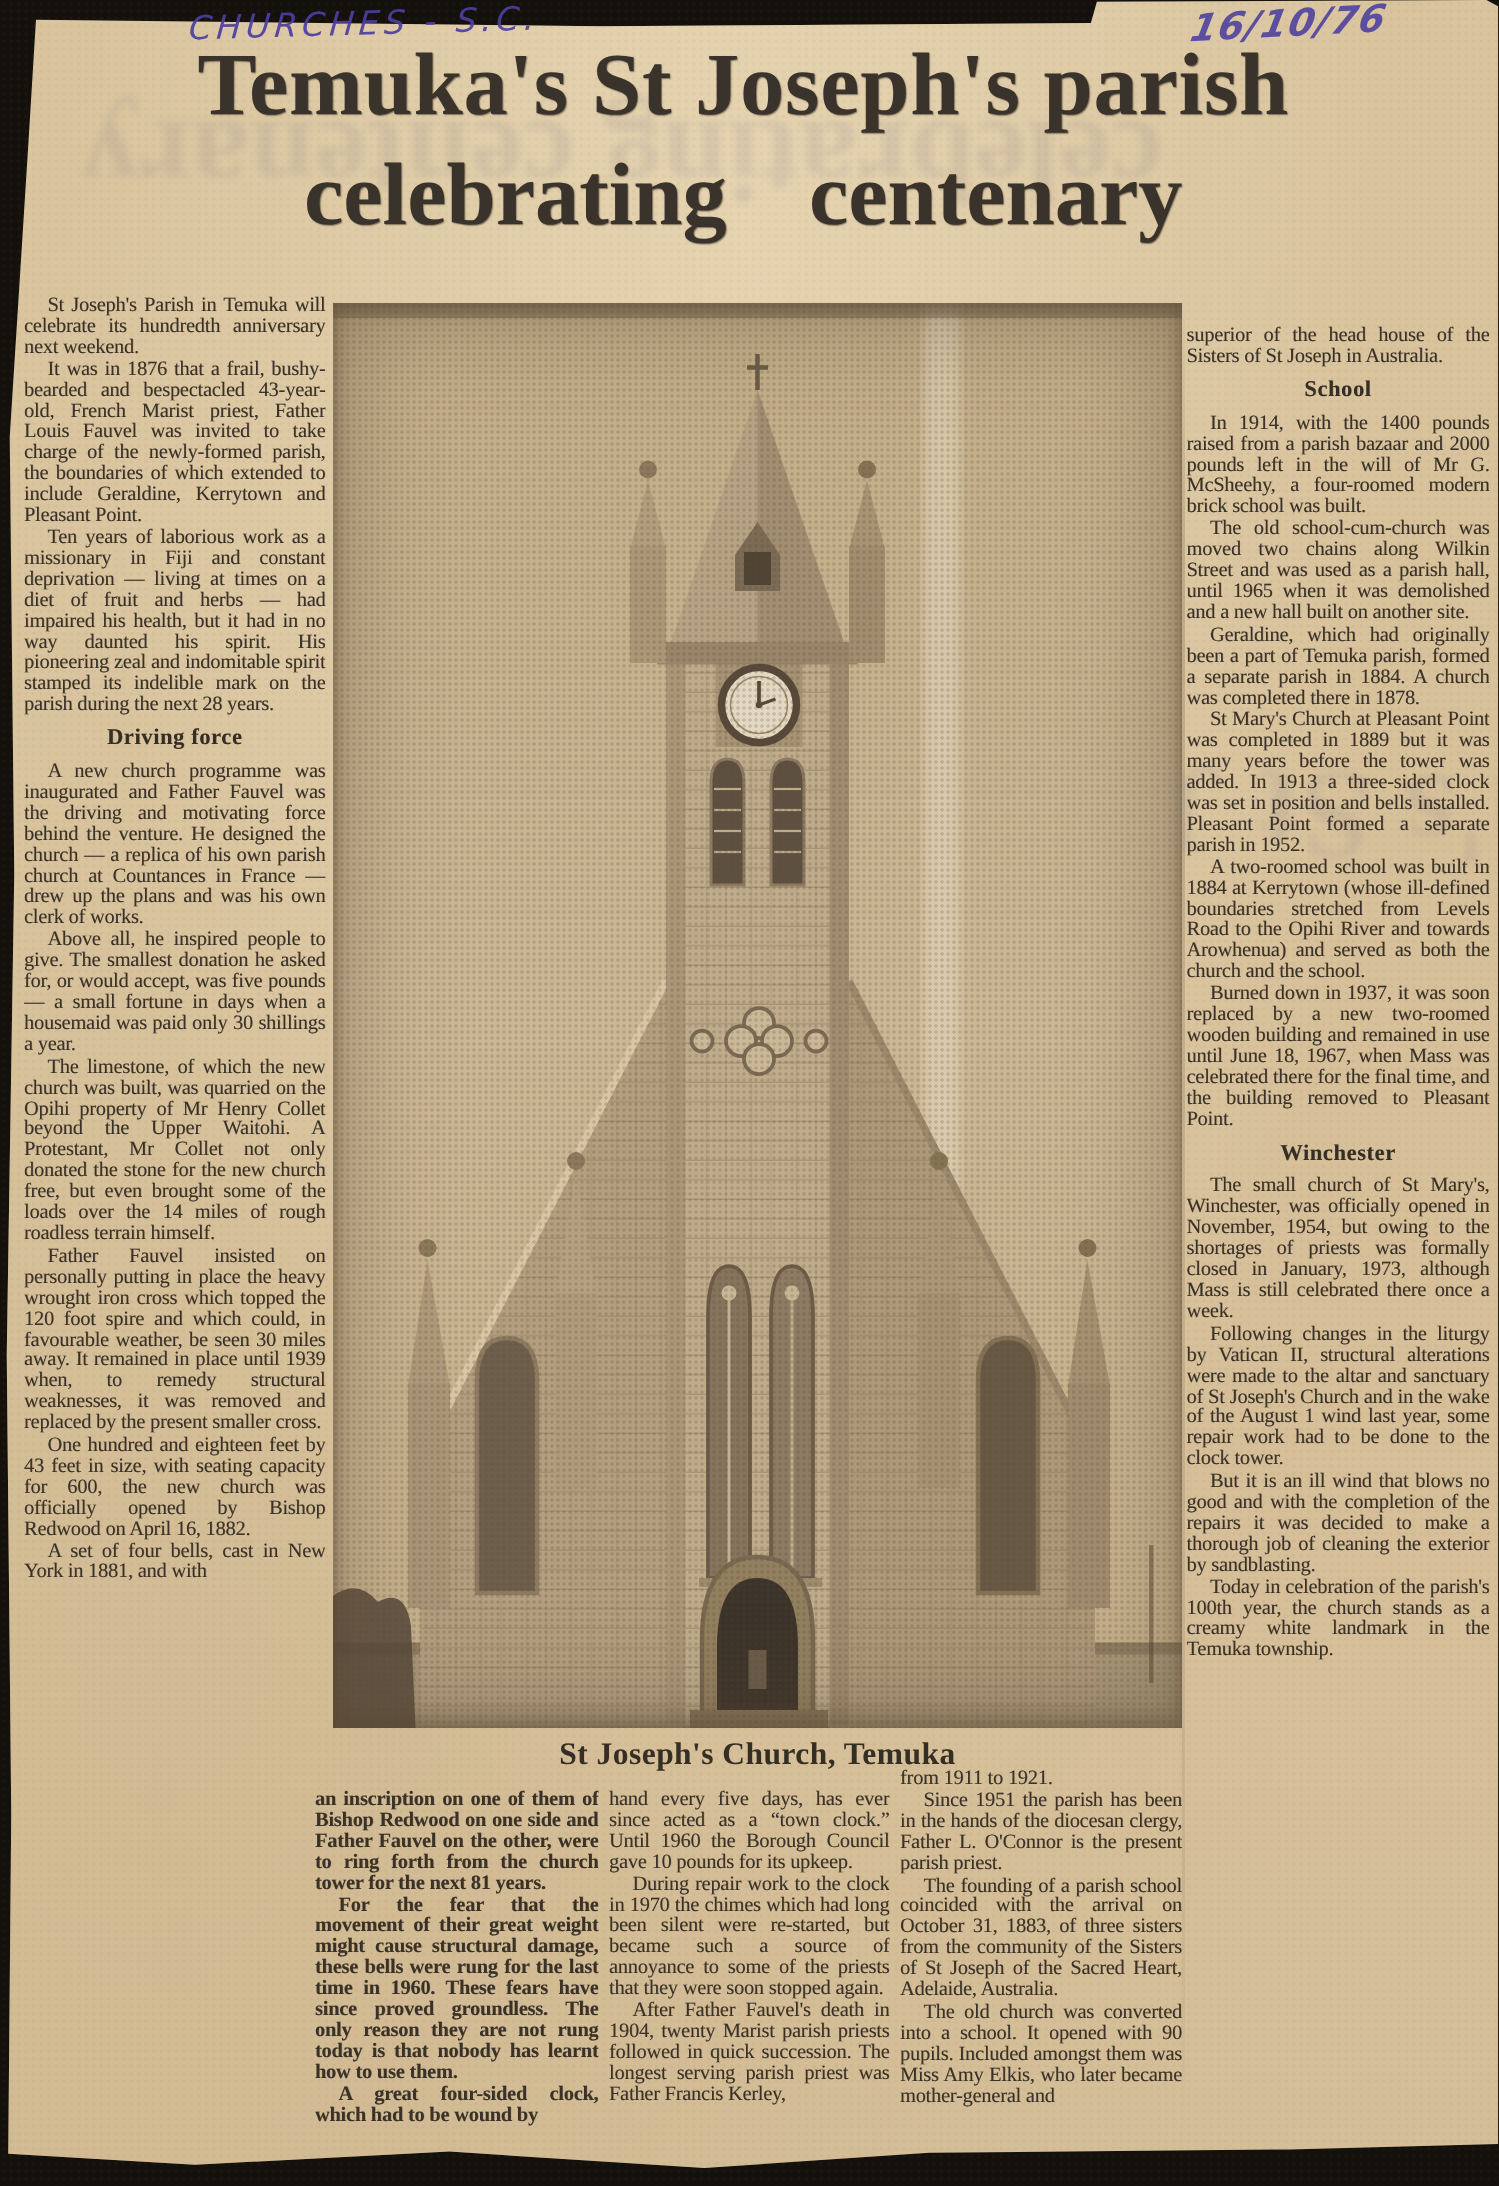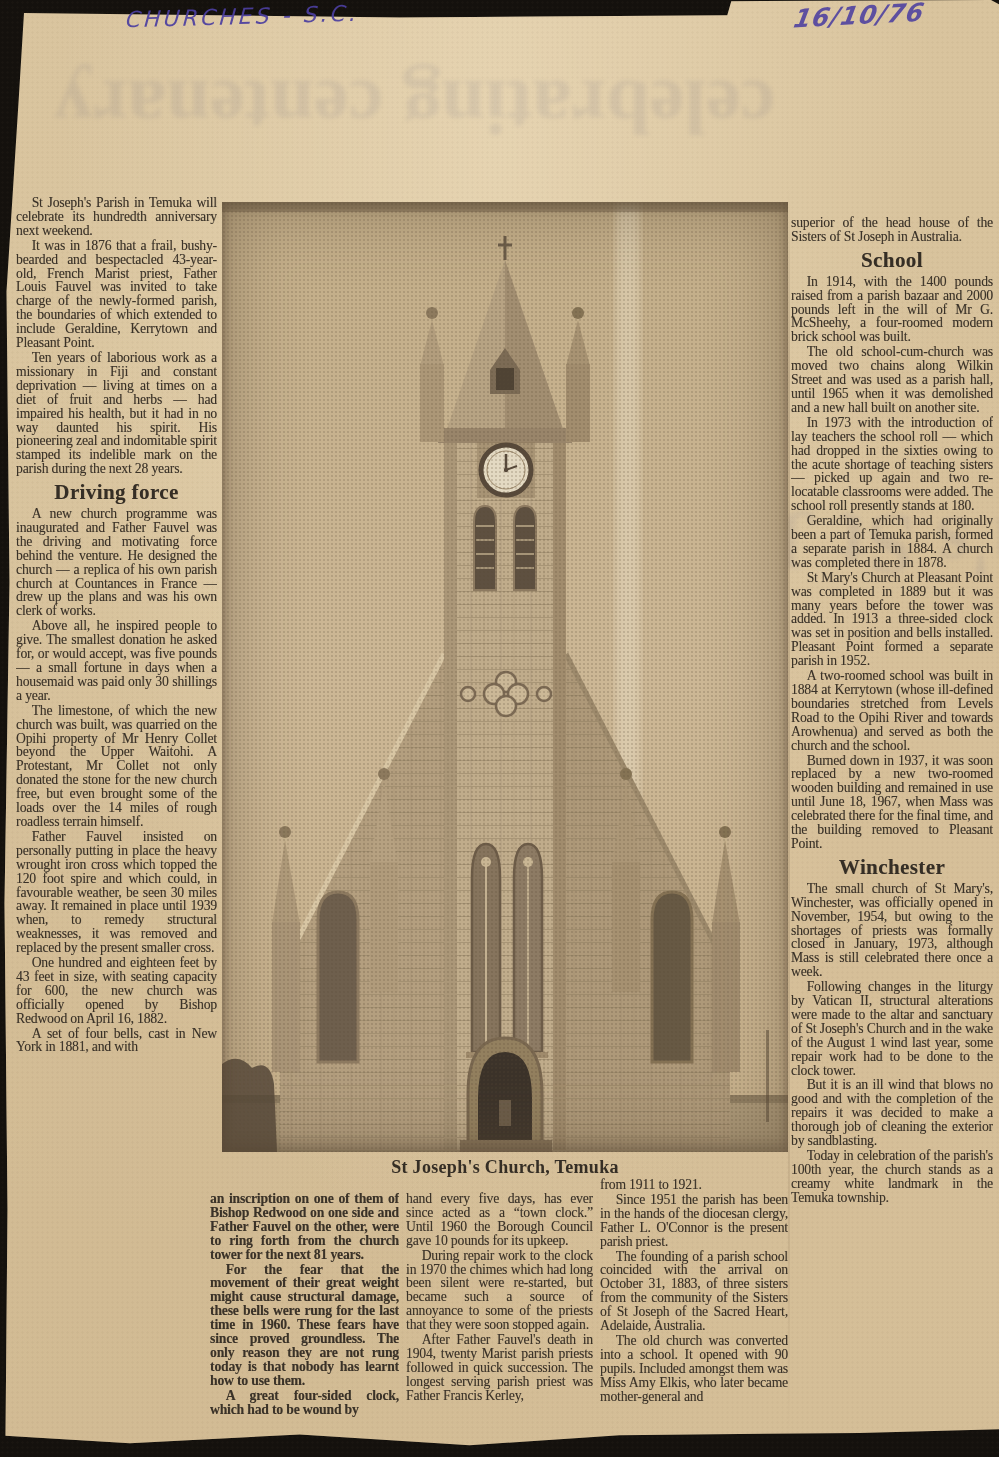--- a/index.html
+++ b/index.html
@@ -47,53 +47,57 @@
   #ghost1 { top:62px; left:54px; font-size:78px; transform:scale(-1,-1); }
   #ghost2 { top:490px; left:250px; font-size:86px; transform:scale(-1,-1) rotate(2deg); color:rgba(88,84,122,.09); }
   
   .col {
     position:absolute; text-align:justify; color:#3a3228;
     font-size:13.6px; line-height:13.9px; letter-spacing:-0.15px; overflow:hidden;
     text-shadow:0.3px 0.3px 0.4px rgba(58,50,40,.35);
   }
   .col-para { margin:0 0 1px 0; text-indent:1.15em; }
   .col-para.cont { text-indent:0; }
-  .col-heading { margin:10px 0 7px; text-align:center; font-size:21px; font-weight:bold; color:#352e25; letter-spacing:.4px; }
+  .col-heading { margin:10px 0 7px; text-align:center; font-size:15px; font-weight:bold; color:#352e25; letter-spacing:.4px; }
   #col-left  { left:16px;  top:196px;  width:201px; height:1240px; }
   #col-right { left:791px; top:196px;  width:202px; height:1242px;margin-top:20px; }
   #col-a { left:210px; top:1192px; width:189px; height:258px;font-weight:bold; }
   #col-b { left:406px; top:1192px; width:187px; height:258px; }
   #col-c { left:600px; top:1178px; width:188px; height:258px; }
   .fold-line { position:absolute; left:788px; top:188px; width:2px; height:1250px;
     background:linear-gradient(rgba(110,88,62,0), rgba(110,88,62,.26) 15%, rgba(110,88,62,.12) 85%, rgba(110,88,62,0)); }
   
   .photo { position:absolute; left:222px; top:202px; width:566px; height:950px; }
   .photo svg { display:block; }
   .photo-overlay {
     position:absolute; inset:0; pointer-events:none;
     background-image: radial-gradient(rgba(88,72,52,.20) 1px, transparent 1.35px);
     background-size:4px 4px;
     box-shadow: inset 0 0 70px rgba(95,78,55,.5), inset 0 6px 10px rgba(80,66,48,.4), inset 0 -8px 12px rgba(80,66,48,.35);
   }
   .caption { position:absolute; left:222px; top:1157px; width:566px; text-align:center;
-    font-weight:bold; font-size:18px; color:#352e25; letter-spacing:.3px; }
+    font-weight:bold; font-size:21px; color:#352e25; letter-spacing:.3px; }
 </style>
 </head>
 <body>
 
 <div class="page">
   <div class="paper"></div>
   <div class="paper-grain"></div>
 
   <div class="ghost" id="ghost1">celebrating centenary</div>
   <div class="ghost" id="ghost2">Temuka's St Joseph's parish</div>
 
   <div class="handwriting" id="hw-churches">CHURCHES - S.C.</div>
   <div class="handwriting" id="hw-date">16/10/76</div>
 
+  <div class="headline">
+    <span class="line1">Temuka's St Joseph's parish</span>
+    <span class="line2">celebrating centenary</span>
+  </div>
 
   <div class="photo">
     <svg width="566" height="950" viewBox="0 0 566 950">
       <defs>
         <linearGradient id="sky" x1="0" y1="0" x2="0" y2="1">
           <stop offset="0" stop-color="#c2ad88"></stop>
           <stop offset="0.5" stop-color="#ccb795"></stop>
           <stop offset="1" stop-color="#c6b08b"></stop>
         </linearGradient>
         <pattern id="stone" width="30" height="13" patternUnits="userSpaceOnUse">
@@ -253,21 +257,20 @@
       <p class="col-para cont">from 1911 to 1921.</p>
       <p class="col-para">Since 1951 the parish has been in the hands of the diocesan clergy, Father L. O'Connor is the present parish priest.</p>
       <p class="col-para">The founding of a parish school coincided with the arrival on October 31, 1883, of three sisters from the community of the Sisters of St Joseph of the Sacred Heart, Adelaide, Australia.</p>
       <p class="col-para">The old church was converted into a school. It opened with 90 pupils. Included amongst them was Miss Amy Elkis, who later became mother-general and</p>
     </div>
   <div class="col" id="col-right">
       <p class="col-para cont">superior of the head house of the Sisters of St Joseph in Australia.</p>
       <h3 class="col-heading">School</h3>
       <p class="col-para">In 1914, with the 1400 pounds raised from a parish bazaar and 2000 pounds left in the will of Mr G. McSheehy, a four-roomed modern brick school was built.</p>
       <p class="col-para">The old school-cum-church was moved two chains along Wilkin Street and was used as a parish hall, until 1965 when it was demolished and a new hall built on another site.</p>
-      <p class="col-para">In 1973 with the introduction of lay teachers the school roll — which had dropped in the sixties owing to the acute shortage of teaching sisters — picked up again and two re-locatable classrooms were added. The school roll presently stands at 180.</p>
       <p class="col-para">Geraldine, which had originally been a part of Temuka parish, formed a separate parish in 1884. A church was completed there in 1878.</p>
       <p class="col-para">St Mary's Church at Pleasant Point was completed in 1889 but it was many years before the tower was added. In 1913 a three-sided clock was set in position and bells installed. Pleasant Point formed a separate parish in 1952.</p>
       <p class="col-para">A two-roomed school was built in 1884 at Kerrytown (whose ill-defined boundaries stretched from Levels Road to the Opihi River and towards Arowhenua) and served as both the church and the school.</p>
       <p class="col-para">Burned down in 1937, it was soon replaced by a new two-roomed wooden building and remained in use until June 18, 1967, when Mass was celebrated there for the final time, and the building removed to Pleasant Point.</p>
       <h3 class="col-heading">Winchester</h3>
       <p class="col-para">The small church of St Mary's, Winchester, was officially opened in November, 1954, but owing to the shortages of priests was formally closed in January, 1973, although Mass is still celebrated there once a week.</p>
       <p class="col-para">Following changes in the liturgy by Vatican II, structural alterations were made to the altar and sanctuary of St Joseph's Church and in the wake of the August 1 wind last year, some repair work had to be done to the clock tower.</p>
       <p class="col-para">But it is an ill wind that blows no good and with the completion of the repairs it was decided to make a thorough job of cleaning the exterior by sandblasting.</p>
       <p class="col-para">Today in celebration of the parish's 100th year, the church stands as a creamy white landmark in the Temuka township.</p>
     </div>

